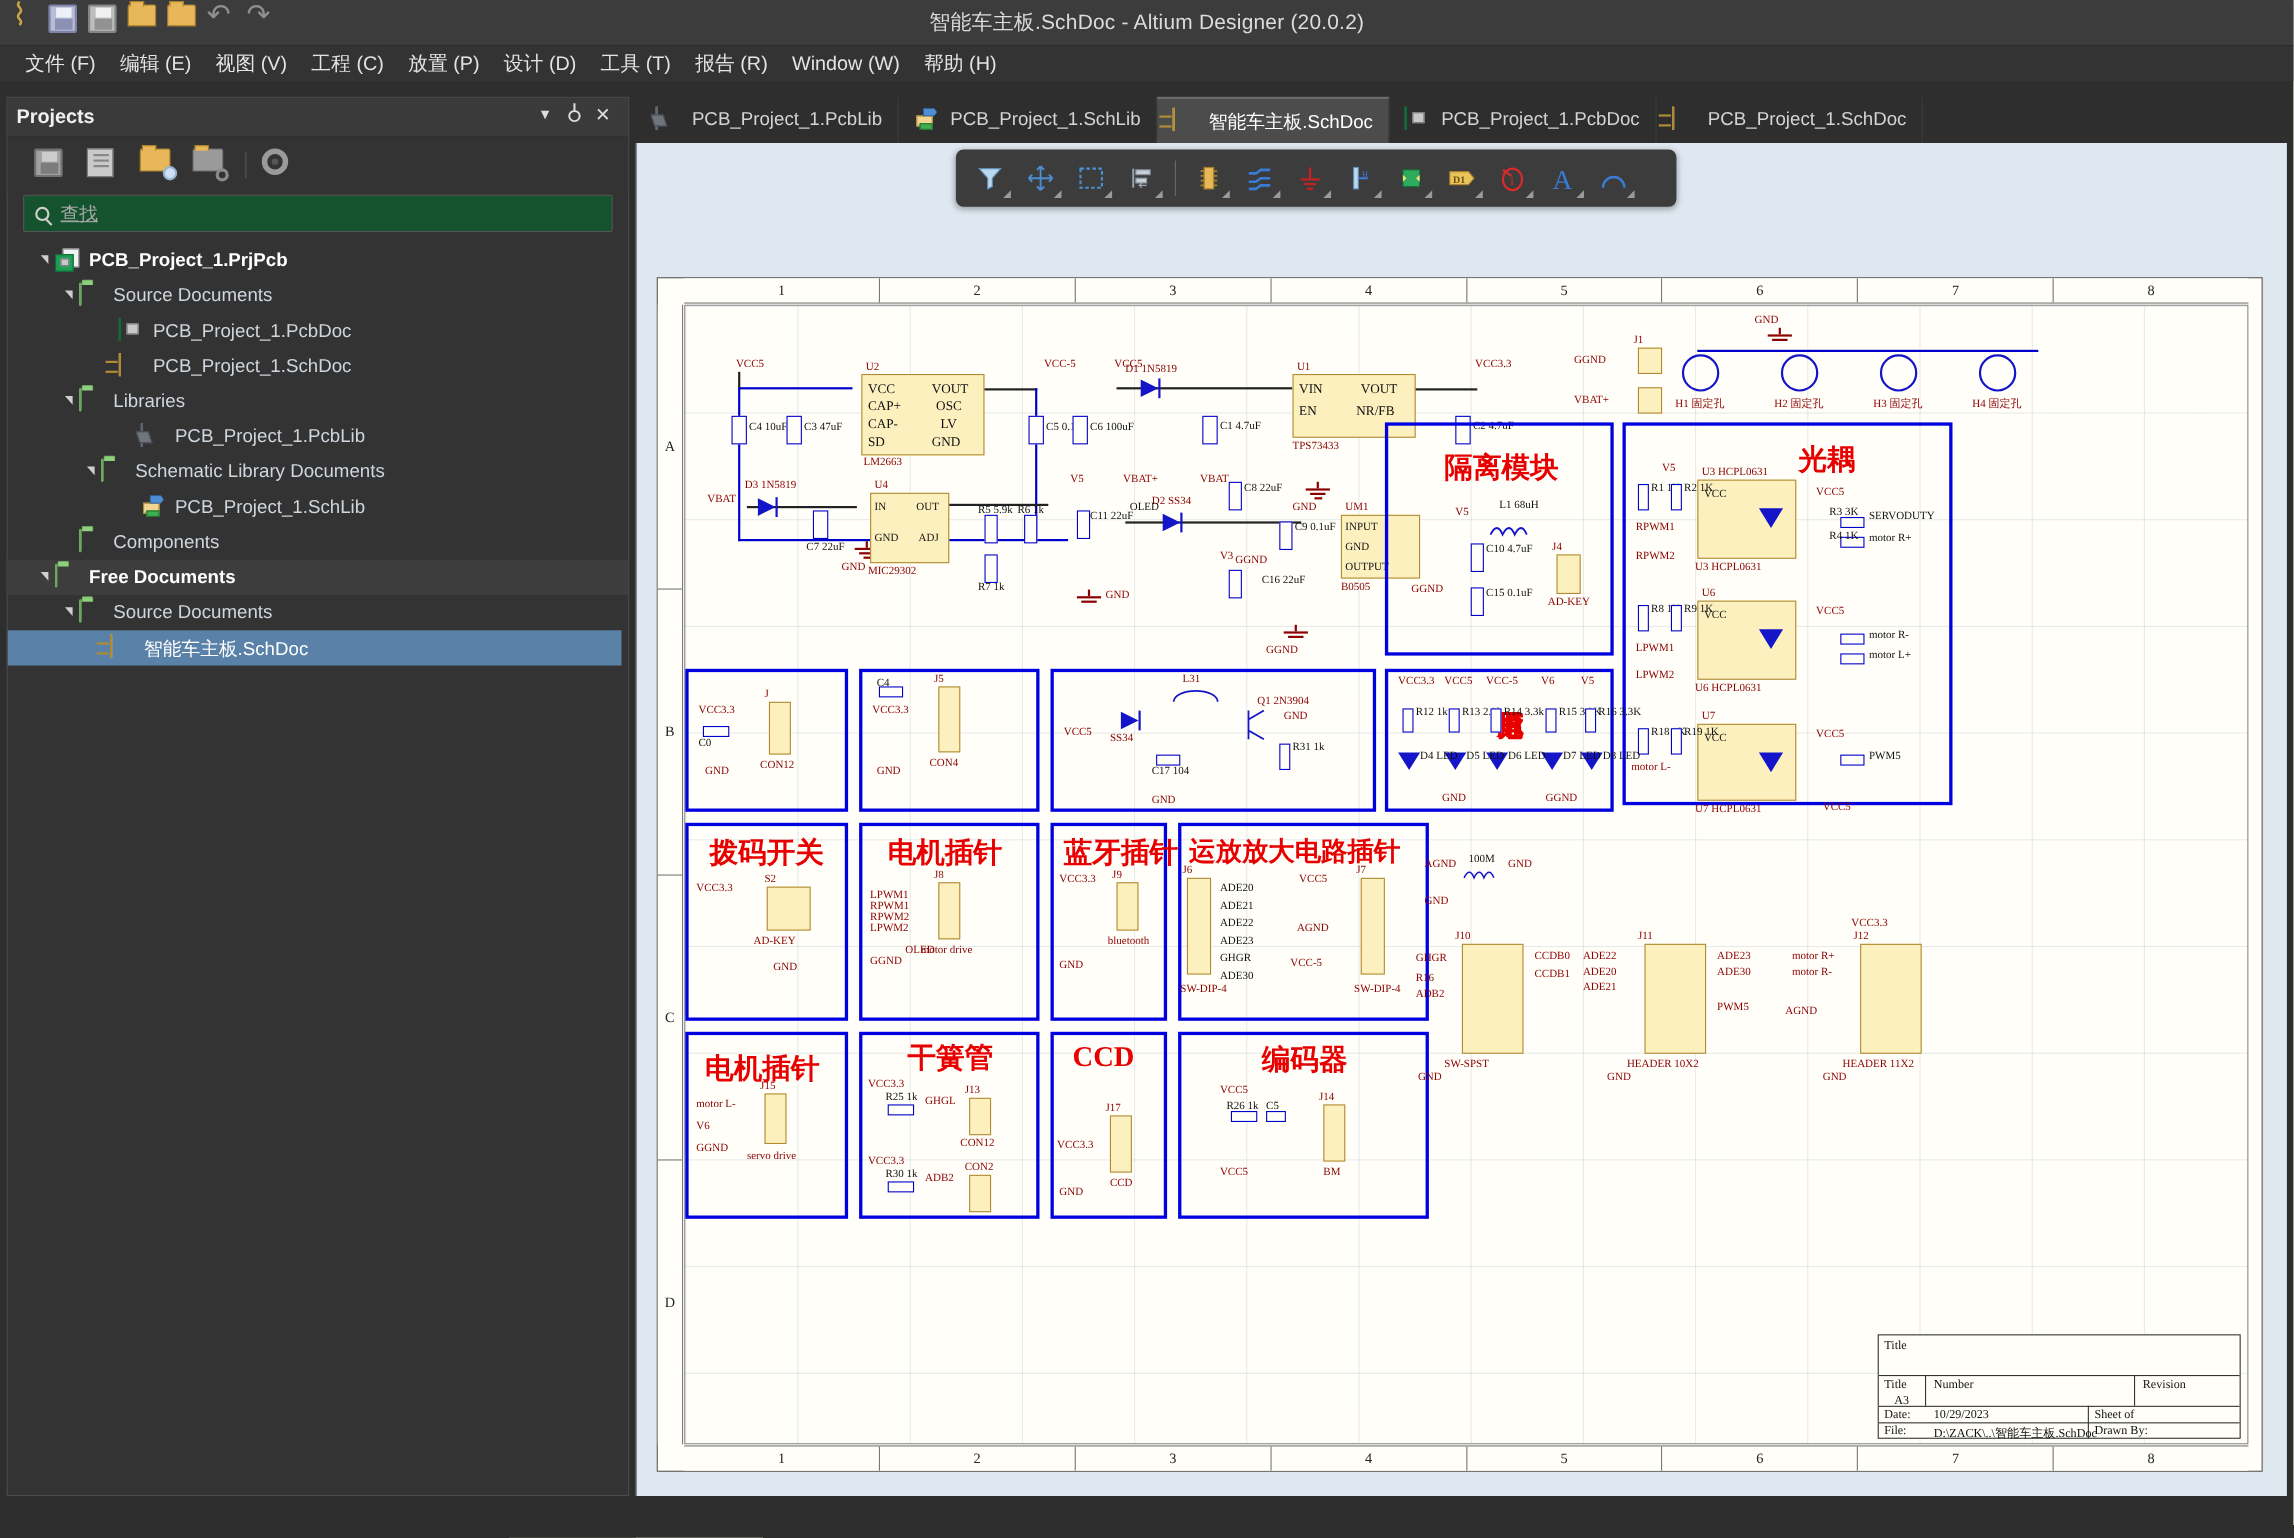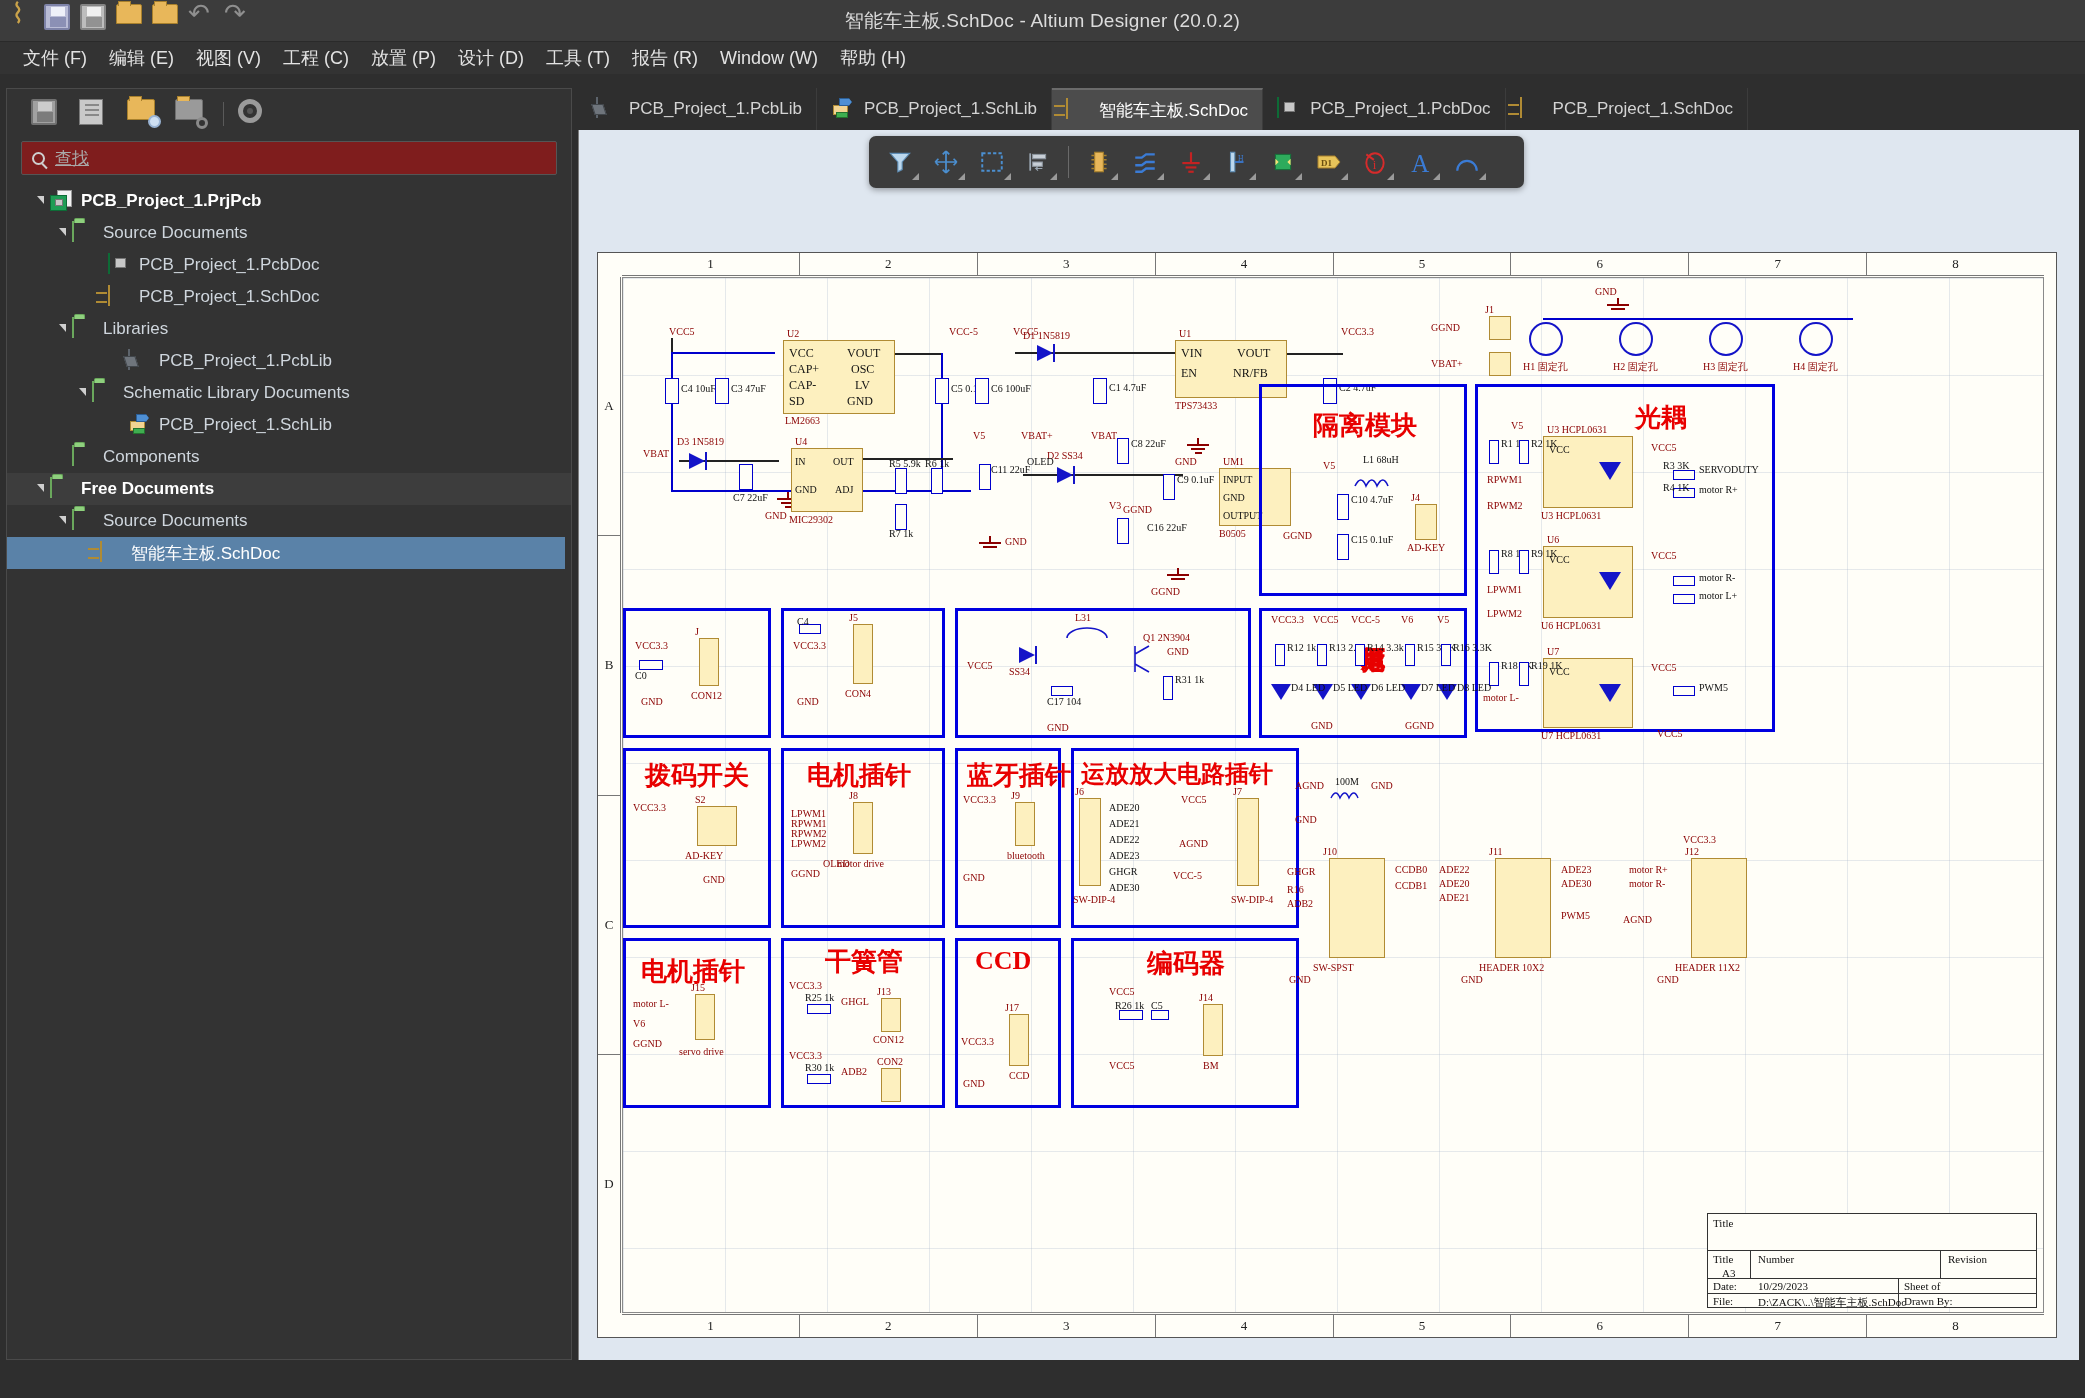--- a/index.html
+++ b/index.html
@@ -64,21 +64,21 @@
   }
   .panel-title { color: #f0f0f0; font-size: 18px; font-weight: bold; flex: 1; }
   .panel-head .pic { width: 22px; height: 22px; margin-left: 4px; position: relative; cursor: pointer; }
   .panel-toolbar {
     height: 50px; display: flex; align-items: center; gap: 14px; padding: 0 24px;
     background: #333333;
   }
   .panel-toolbar .tb { width: 34px; height: 30px; position: relative; cursor: pointer; }
   .tb-sep { width: 1px; height: 24px; background: #5a5a5a; }
   .searchbox {
-    margin: 2px 14px 6px 14px; height: 34px; background: #7f1d1d;
+    margin: 2px 14px 6px 14px; height: 34px; background: #14532d;
     border: 1px solid #555; border-radius: 2px;
     display: flex; align-items: center; padding: 0 10px; gap: 10px;
   }
   .searchbox .ph { color: #a9a9a9; font-size: 17px; text-decoration: underline; }
   .tree { padding: 4px 0 0 0; }
   .trow {
     display: flex; align-items: center; height: 32px; padding-left: 6px;
     color: #cfd6dd; font-size: 17px; white-space: nowrap; cursor: default;
   }
   .trow.sel { background: #5a82a8; color: #ffffff; }
@@ -344,20 +344,32 @@
     <div class="mi">工程 (C)</div>
     <div class="mi">放置 (P)</div>
     <div class="mi">设计 (D)</div>
     <div class="mi">工具 (T)</div>
     <div class="mi">报告 (R)</div>
     <div class="mi">Window (W)</div>
     <div class="mi">帮助 (H)</div>
   </div>
 
   <div class="panel">
+    <div class="panel-head">
+      <div class="panel-title">Projects</div>
+      <div class="pic">
+          <div class="dnpic"></div>
+        </div>
+      <div class="pic">
+          <div class="pinpic"></div>
+        </div>
+      <div class="pic">
+          <div class="xpic"></div>
+        </div>
+    </div>
 
     <div class="panel-toolbar">
       <div class="tb">
         <div class="flop" style="filter:grayscale(1) brightness(.85)"></div>
       </div>
       <div class="tb">
         <div style="width:24px;height:26px;background:#c9c9c9;border:1px solid #7a7a7a;position:relative;">
           <div style="position:absolute;left:5px;top:4px;width:14px;height:2px;background:#888"></div>
           <div style="position:absolute;left:5px;top:9px;width:14px;height:2px;background:#888"></div>
           <div style="position:absolute;left:5px;top:14px;width:14px;height:2px;background:#888"></div>

